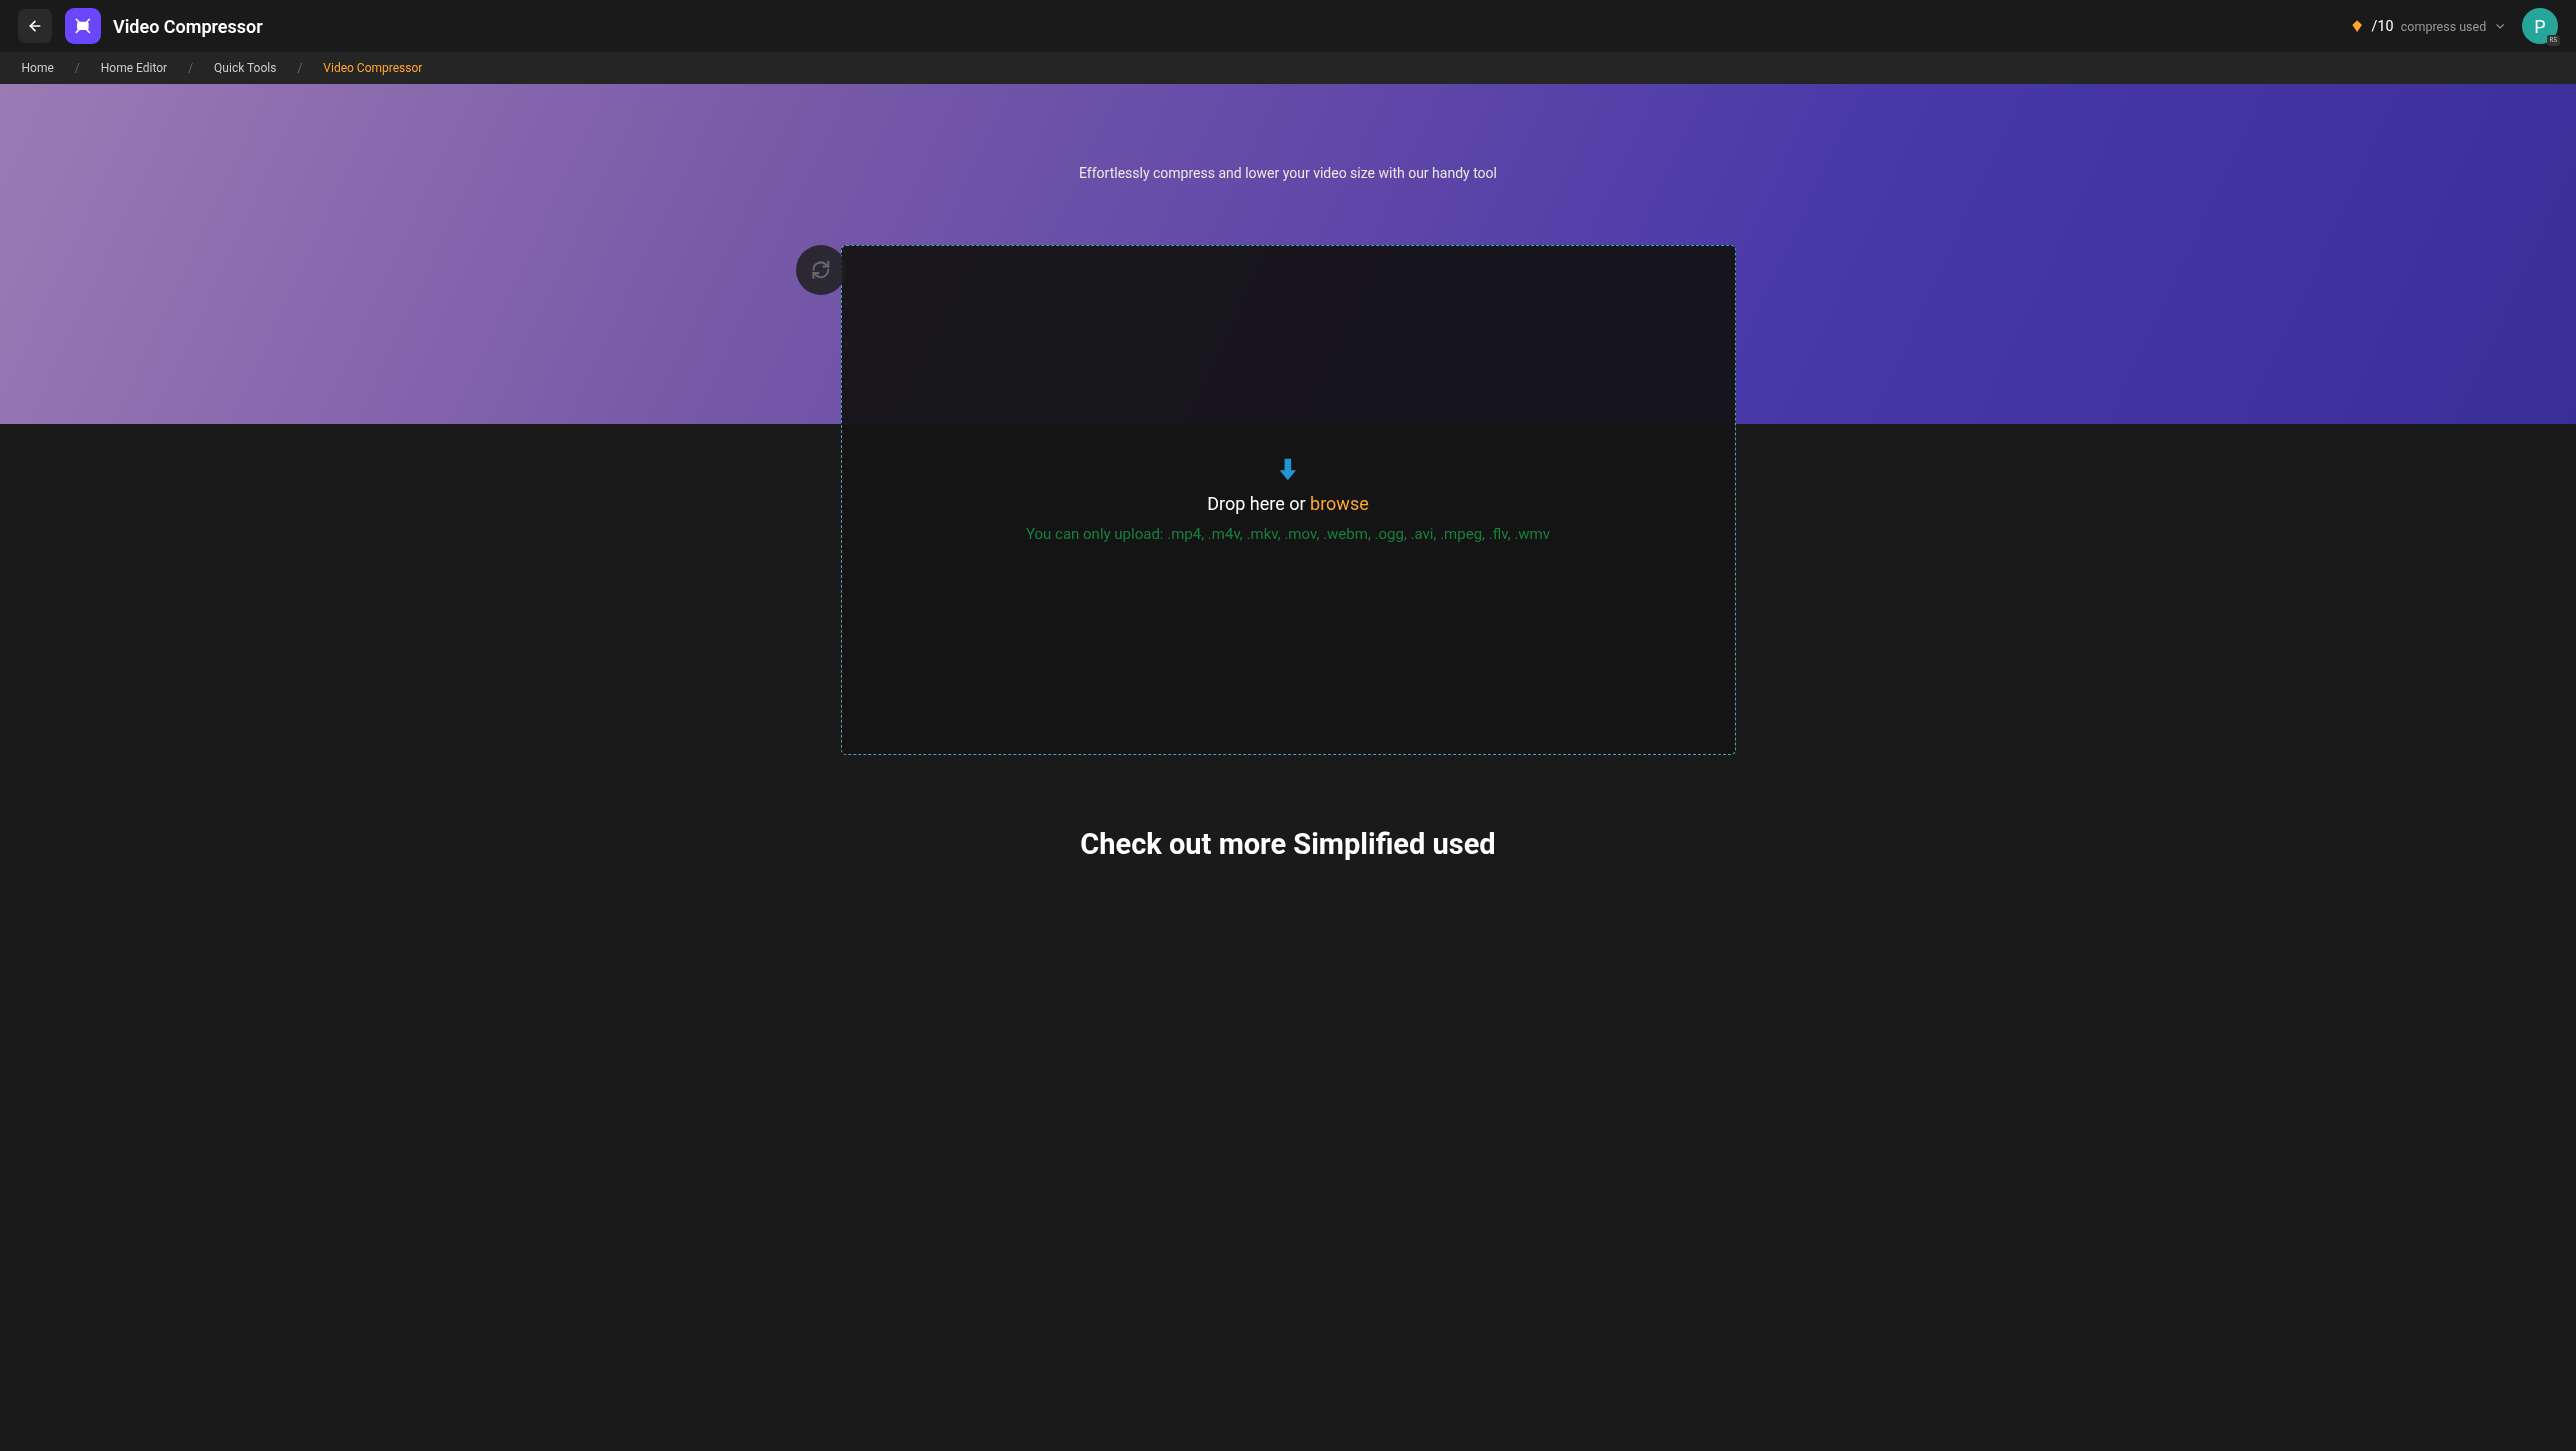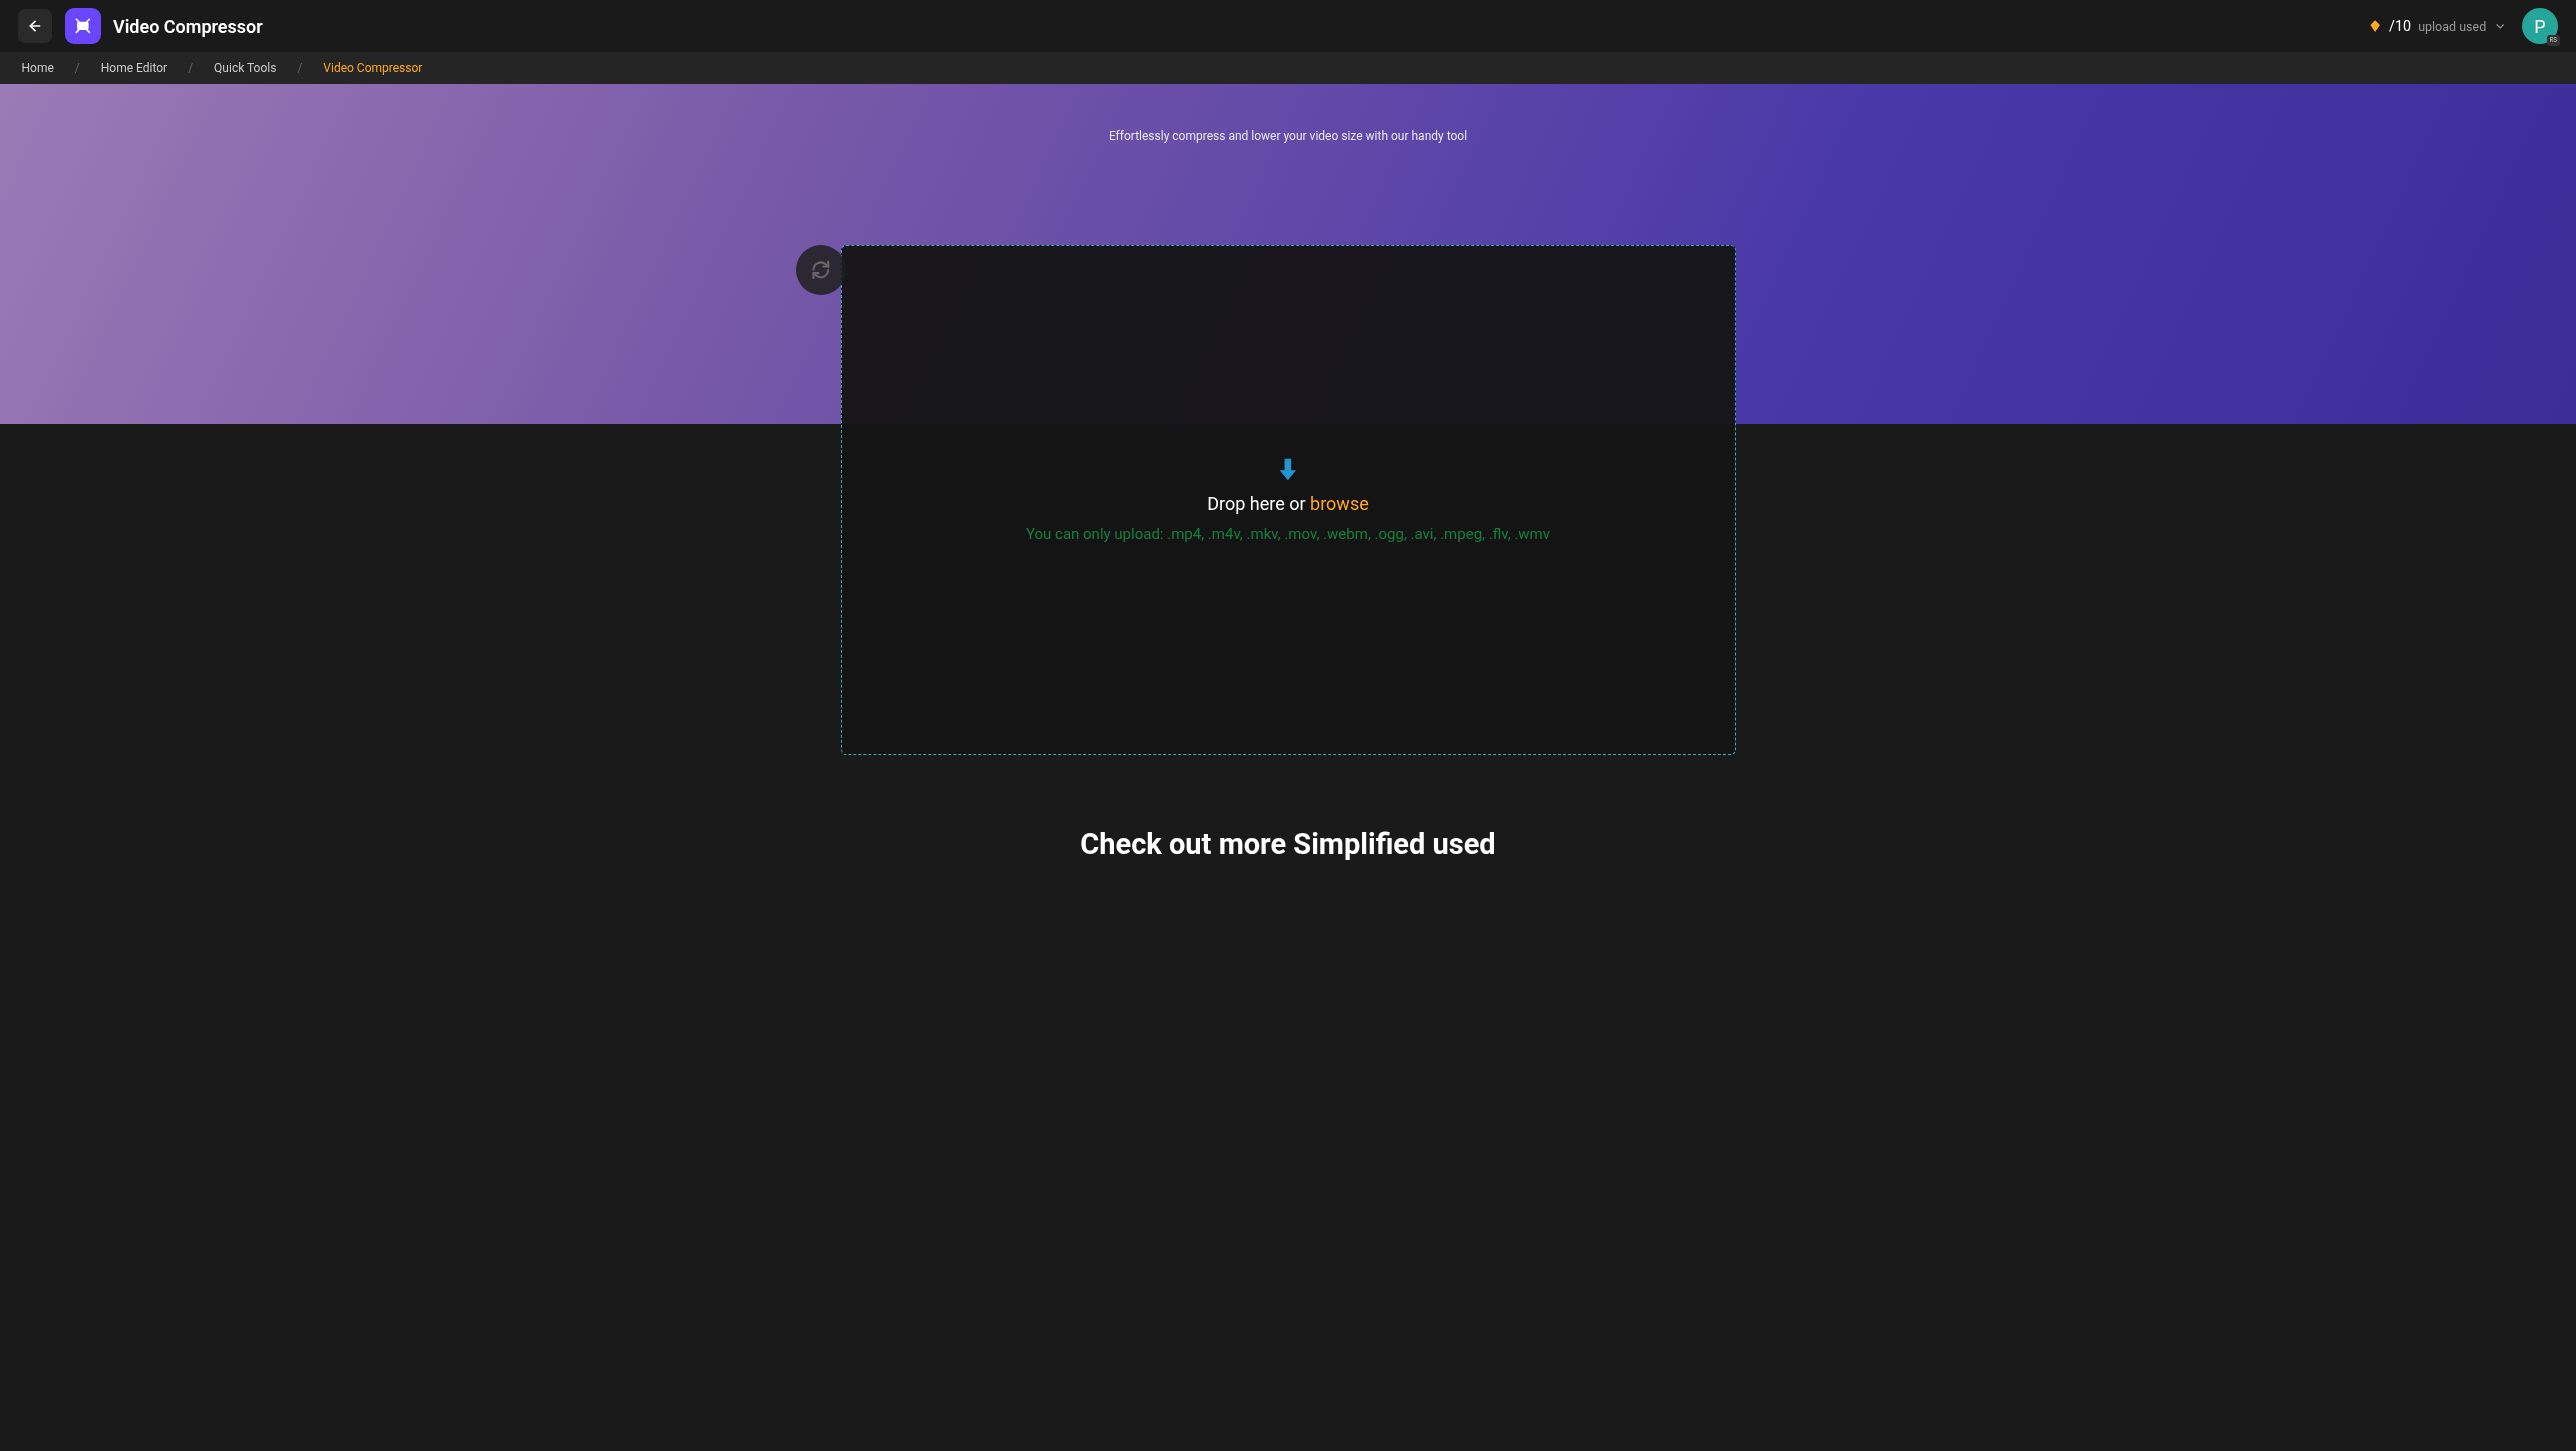--- a/index.html
+++ b/index.html
@@ -146,23 +146,24 @@
     }
     
     .hero-title {
       font-size: 41px;
       font-weight: 700;
       color: #fff;
       margin-bottom: 18px;
     }
     
     .hero-subtitle {
-      font-size: 12px;
+      font-size: 14px;
       color: #e8e8e8;
       margin-bottom: 36px;
+      margin-top: 36px;
     }
     
     .content-wrapper {
       position: relative;
       max-width: 1074px;
       margin: -179px auto 0;
       padding: 0 18px;
     }
     
     .refresh-button {
@@ -246,21 +247,21 @@
       </svg>
     </div>
     <div class="app-title">Video Compressor</div>
   </div>
   <div class="header-right">
     <div class="credits">
       <svg class="credits-diamond" width="14.3" height="14.3" viewBox="0 0 24 24" fill="#ffa726">
         <path d="M12 2 L20 10 L12 22 L4 10 Z" transform="rotate(0 12 12)"></path>
       </svg>
       <span class="credits-count">/10</span>
-      <span class="credits-label">upload used</span>
+      <span class="credits-label">compress used</span>
       <svg class="chevron" width="14.3" height="14.3" viewBox="0 0 24 24" fill="none" stroke="#999" stroke-width="2">
         <polyline points="6 9 12 15 18 9"></polyline>
       </svg>
     </div>
     <div class="avatar">
       <span>P</span>
       <span class="avatar-badge">RS</span>
     </div>
   </div>
 </div>

